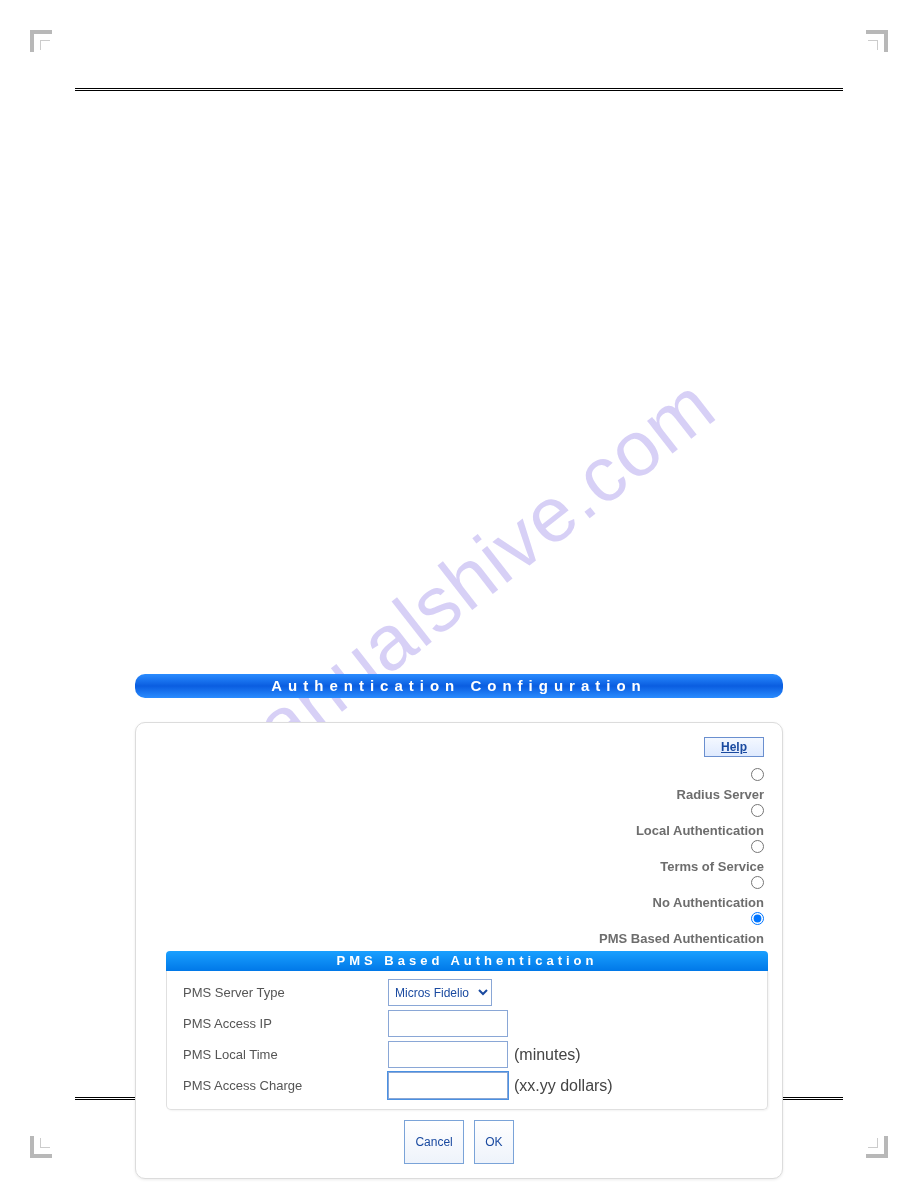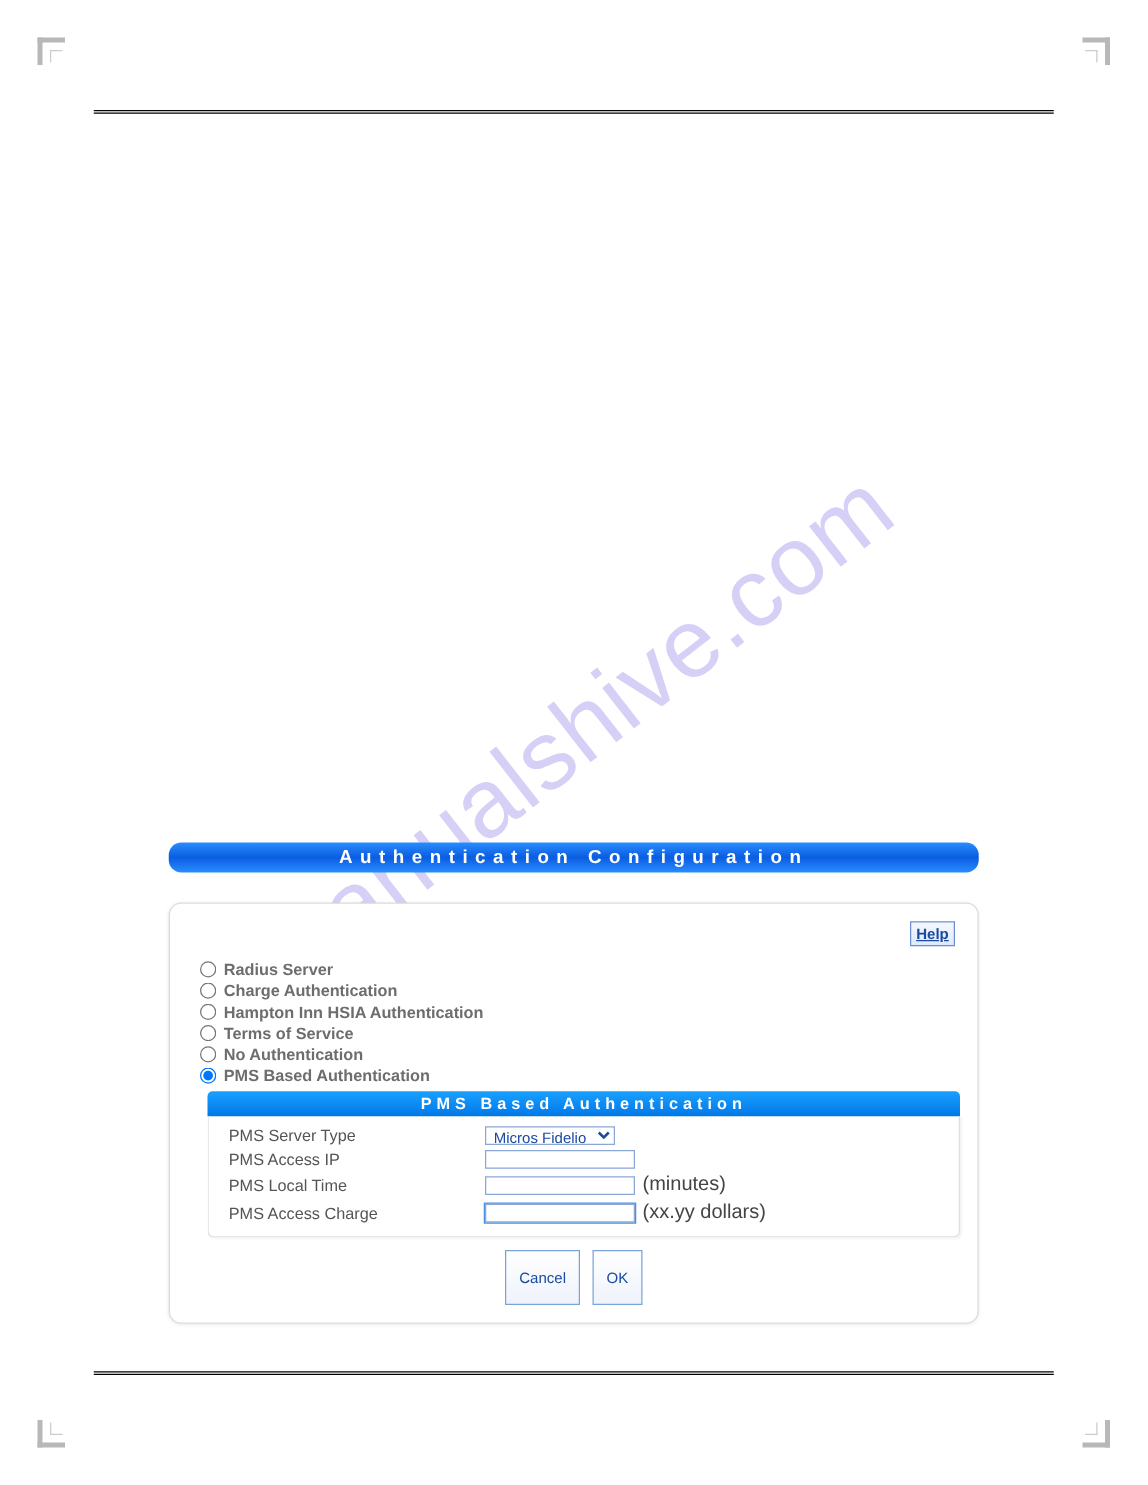--- a/index.html
+++ b/index.html
@@ -85,32 +85,33 @@
     box-shadow: 0 1px 3px rgba(0,0,0,0.08);
   }
   .help-row { text-align: right; margin-bottom: 10px; }
   .help-btn {
     display: inline-block;
     border: 1px solid #6a8fcf;
     background: linear-gradient(#f4f8ff,#dfeafe);
     color: #1a4aa0;
     font-size: 12px;
     font-weight: bold;
-    padding: 2px 4px;
+    padding: 2px 16px;
     text-decoration: underline;
     cursor: pointer;
   }
   .radio-list { margin-left: 6px; margin-bottom: 4px; }
   .radio-item {
-    display: flex; align-items: center;
+    display: flex; align-items: flex-end;
     gap: 6px;
     font-size: 13px;
     font-weight: bold;
     color: #6d6d6d;
     padding: 1px 0;
+    flex-direction: column;
   }
   .radio-item input { margin: 0; }
   .sub-banner {
     background: linear-gradient(to bottom,#1aa0ff,#0078e8);
     color: #fff;
     font-weight: bold;
     font-size: 13px;
     letter-spacing: 4px;
     text-align: center;
     padding: 2px 0 3px;
@@ -130,21 +131,21 @@
     align-items: center;
     font-size: 13px;
     color: #555;
     padding: 2px 0;
   }
   .form-row .lbl { width: 205px; }
   .form-row select, .form-row input[type=text] {
     border: 1px solid #8aa7d6;
     font-size: 12px;
     color: #1a4aa0;
-    height: 15px;
+    height: 27px;
     background: #fff;
   }
   .form-row select { width: 104px; padding-left:2px; }
   .form-row input[type=text] { width: 120px; padding: 1px 3px; }
   .hint { margin-left: 6px; color: #444; font-size: 16px; }
   .btn-row { text-align: center; margin-top: 10px; }
   .btn {
     border: 1px solid #7aa3d8;
     background: linear-gradient(#ffffff,#eef3fb);
     color: #1a4aa0;
@@ -176,25 +177,21 @@
     <div class="help-row">
       <span class="help-btn">Help</span>
     </div>
     <div class="radio-list">
       <label class="radio-item">
         <input type="radio" name="auth" style="">
         <span>Radius Server</span>
       </label>
       <label class="radio-item">
         <input type="radio" name="auth" style="">
-        <span>Charge Authentication</span>
-      </label>
-      <label class="radio-item">
-        <input type="radio" name="auth" style="">
-        <span>Hampton Inn HSIA Authentication</span>
+        <span>Local Authentication</span>
       </label>
       <label class="radio-item">
         <input type="radio" name="auth" style="">
         <span>Terms of Service</span>
       </label>
       <label class="radio-item">
         <input type="radio" name="auth" style="">
         <span>No Authentication</span>
       </label>
       <label class="radio-item">

